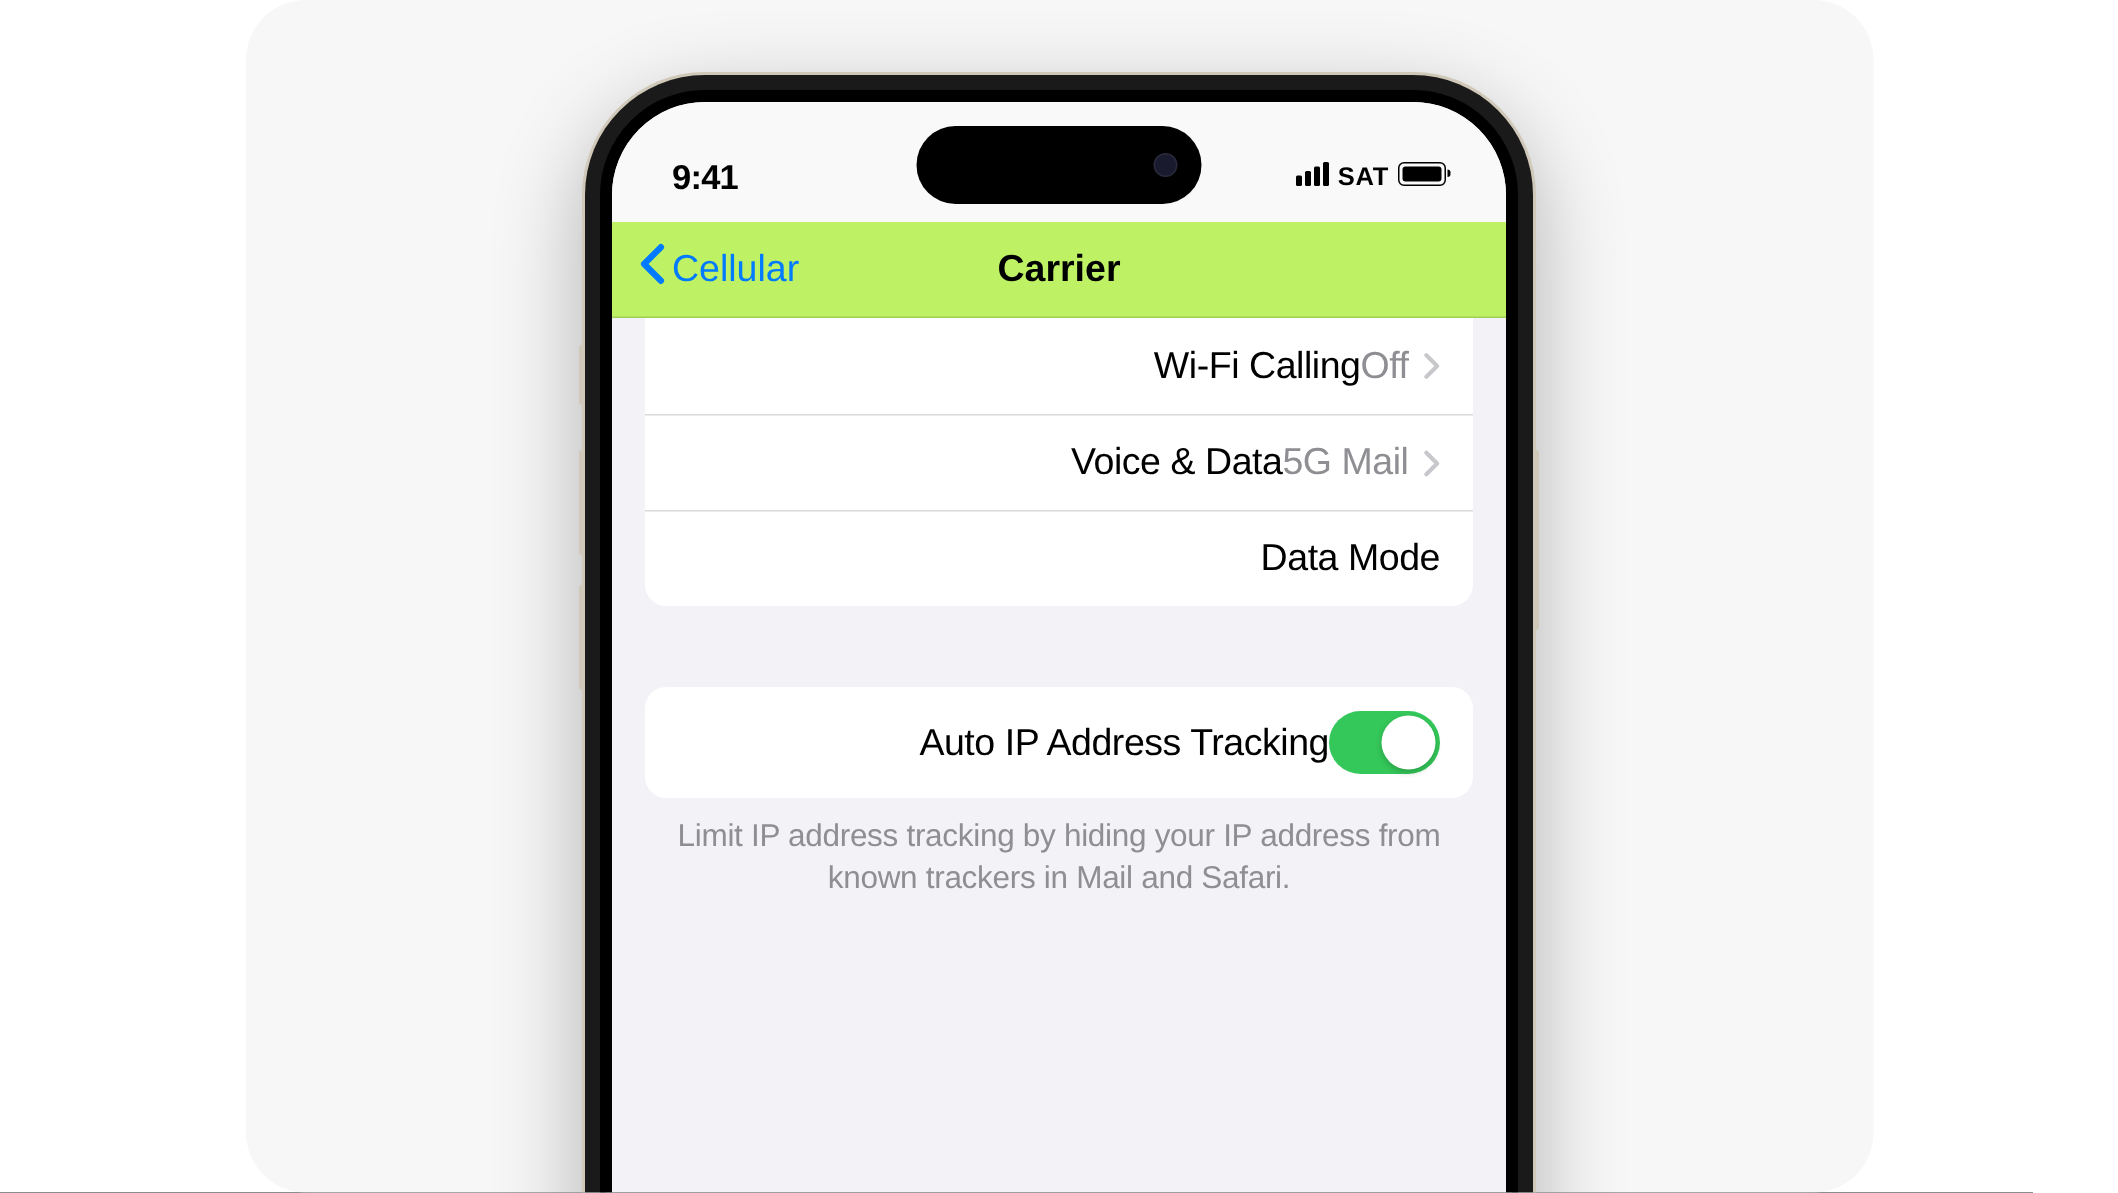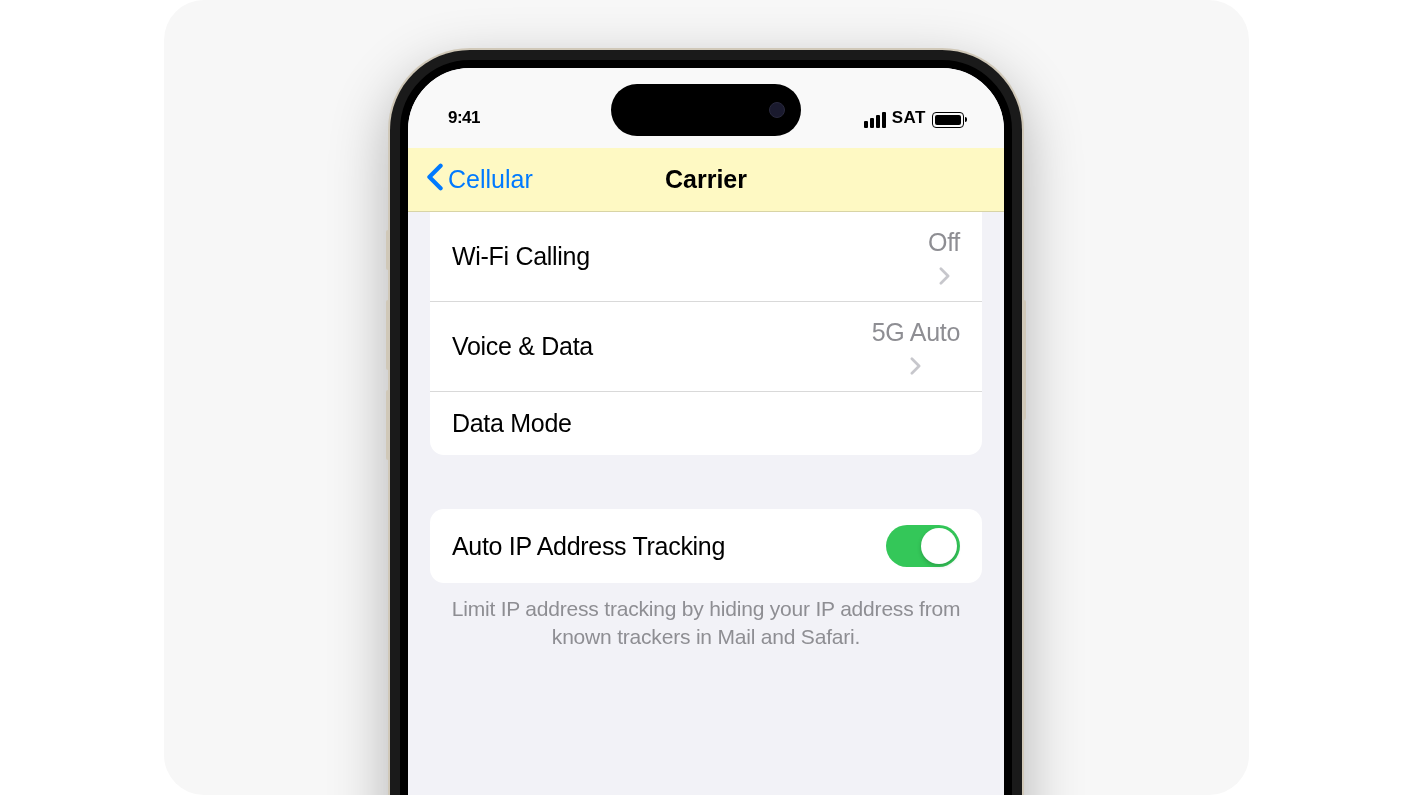--- a/index.html
+++ b/index.html
@@ -85,28 +85,28 @@
     }
     .status-bar {
       height: 80px;
       display: flex;
       justify-content: space-between;
       align-items: center;
       padding: 20px 40px 0;
       background: #f9f9f9;
     }
     .status-time {
-      font-size: 17px;
+      font-size: 23px;
       font-weight: 600;
       color: #000;
       letter-spacing: -0.5px;
     }
     .status-right {
       display: flex;
-      align-items: flex-end;
+      align-items: flex-start;
       gap: 6px;
     }
     .signal-bars {
       display: flex;
       align-items: flex-end;
       gap: 2px;
       height: 16px;
     }
     .signal-bars span {
       width: 4px;
@@ -145,21 +145,21 @@
       width: 100%;
       height: 100%;
       background: #000;
       border-radius: 2px;
     }
     .nav-bar {
       height: 64px;
       display: flex;
       align-items: center;
       padding: 0 18px;
-      background: #fef9c3;
+      background: #bef264;
       border-bottom: 0.5px solid rgba(0,0,0,0.15);
       position: relative;
     }
     .back-button {
       display: flex;
       align-items: center;
       gap: 4px;
       color: #007aff;
       font-size: 25px;
       cursor: pointer;
@@ -183,38 +183,37 @@
       margin: 0 22px;
       border-radius: 14px;
       overflow: hidden;
     }
     .settings-group.first { border-radius: 0 0 14px 14px; margin-top: 0; }
     .settings-group.spaced { margin-top: 54px; }
     .settings-group.spaced2 { margin-top: 38px; }
     .settings-row {
       display: flex;
       align-items: center;
-      justify-content: space-between;
+      justify-content: flex-end;
       padding: 16px 22px;
       min-height: 64px;
       cursor: pointer;
     }
     .settings-row + .settings-row {
       border-top: 0.5px solid rgba(0,0,0,0.15);
     }
     .row-label {
       font-size: 25px;
       color: #000;
       letter-spacing: -0.3px;
     }
     .row-value-wrap {
       display: flex;
       align-items: center;
       gap: 10px;
-      flex-direction: column;
     }
     .row-value {
       font-size: 25px;
       color: #8e8e93;
       letter-spacing: -0.3px;
     }
     .chevron {
       color: #c7c7cc;
       display: flex;
       align-items: center;
@@ -299,21 +298,21 @@
               <div class="chevron">
                 <svg width="11" height="18" viewBox="0 0 12 20" fill="none">
                     <path d="M2 2L10 10L2 18" stroke="#c7c7cc" stroke-width="3" stroke-linecap="round" stroke-linejoin="round"></path>
                   </svg>
               </div>
             </div>
           </div>
           <div class="settings-row">
             <div class="row-label">Voice &amp; Data</div>
             <div class="row-value-wrap">
-              <div class="row-value">5G Auto</div>
+              <div class="row-value">5G Mail</div>
               <div class="chevron">
                 <svg width="11" height="18" viewBox="0 0 12 20" fill="none">
                     <path d="M2 2L10 10L2 18" stroke="#c7c7cc" stroke-width="3" stroke-linecap="round" stroke-linejoin="round"></path>
                   </svg>
               </div>
             </div>
           </div>
           <div class="settings-row">
             <div class="row-label">Data Mode</div>
           </div>

